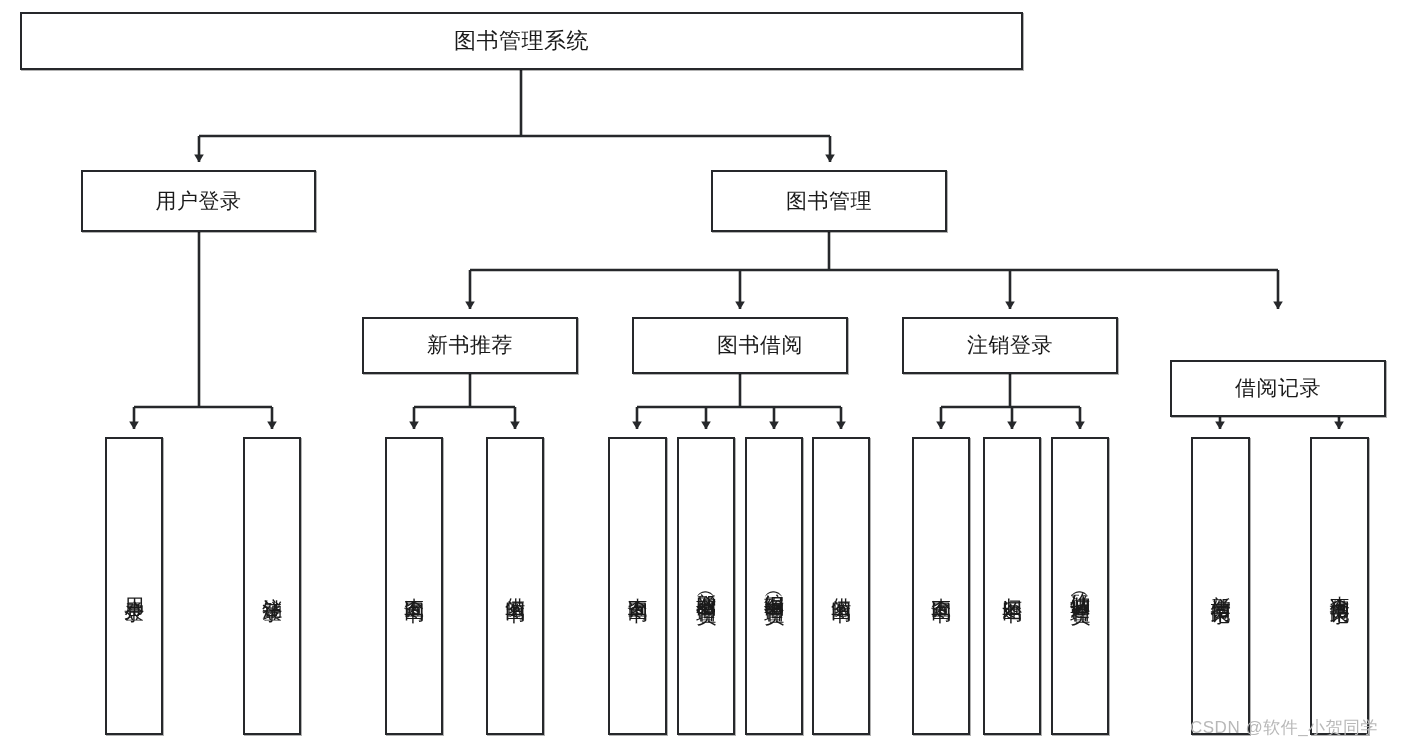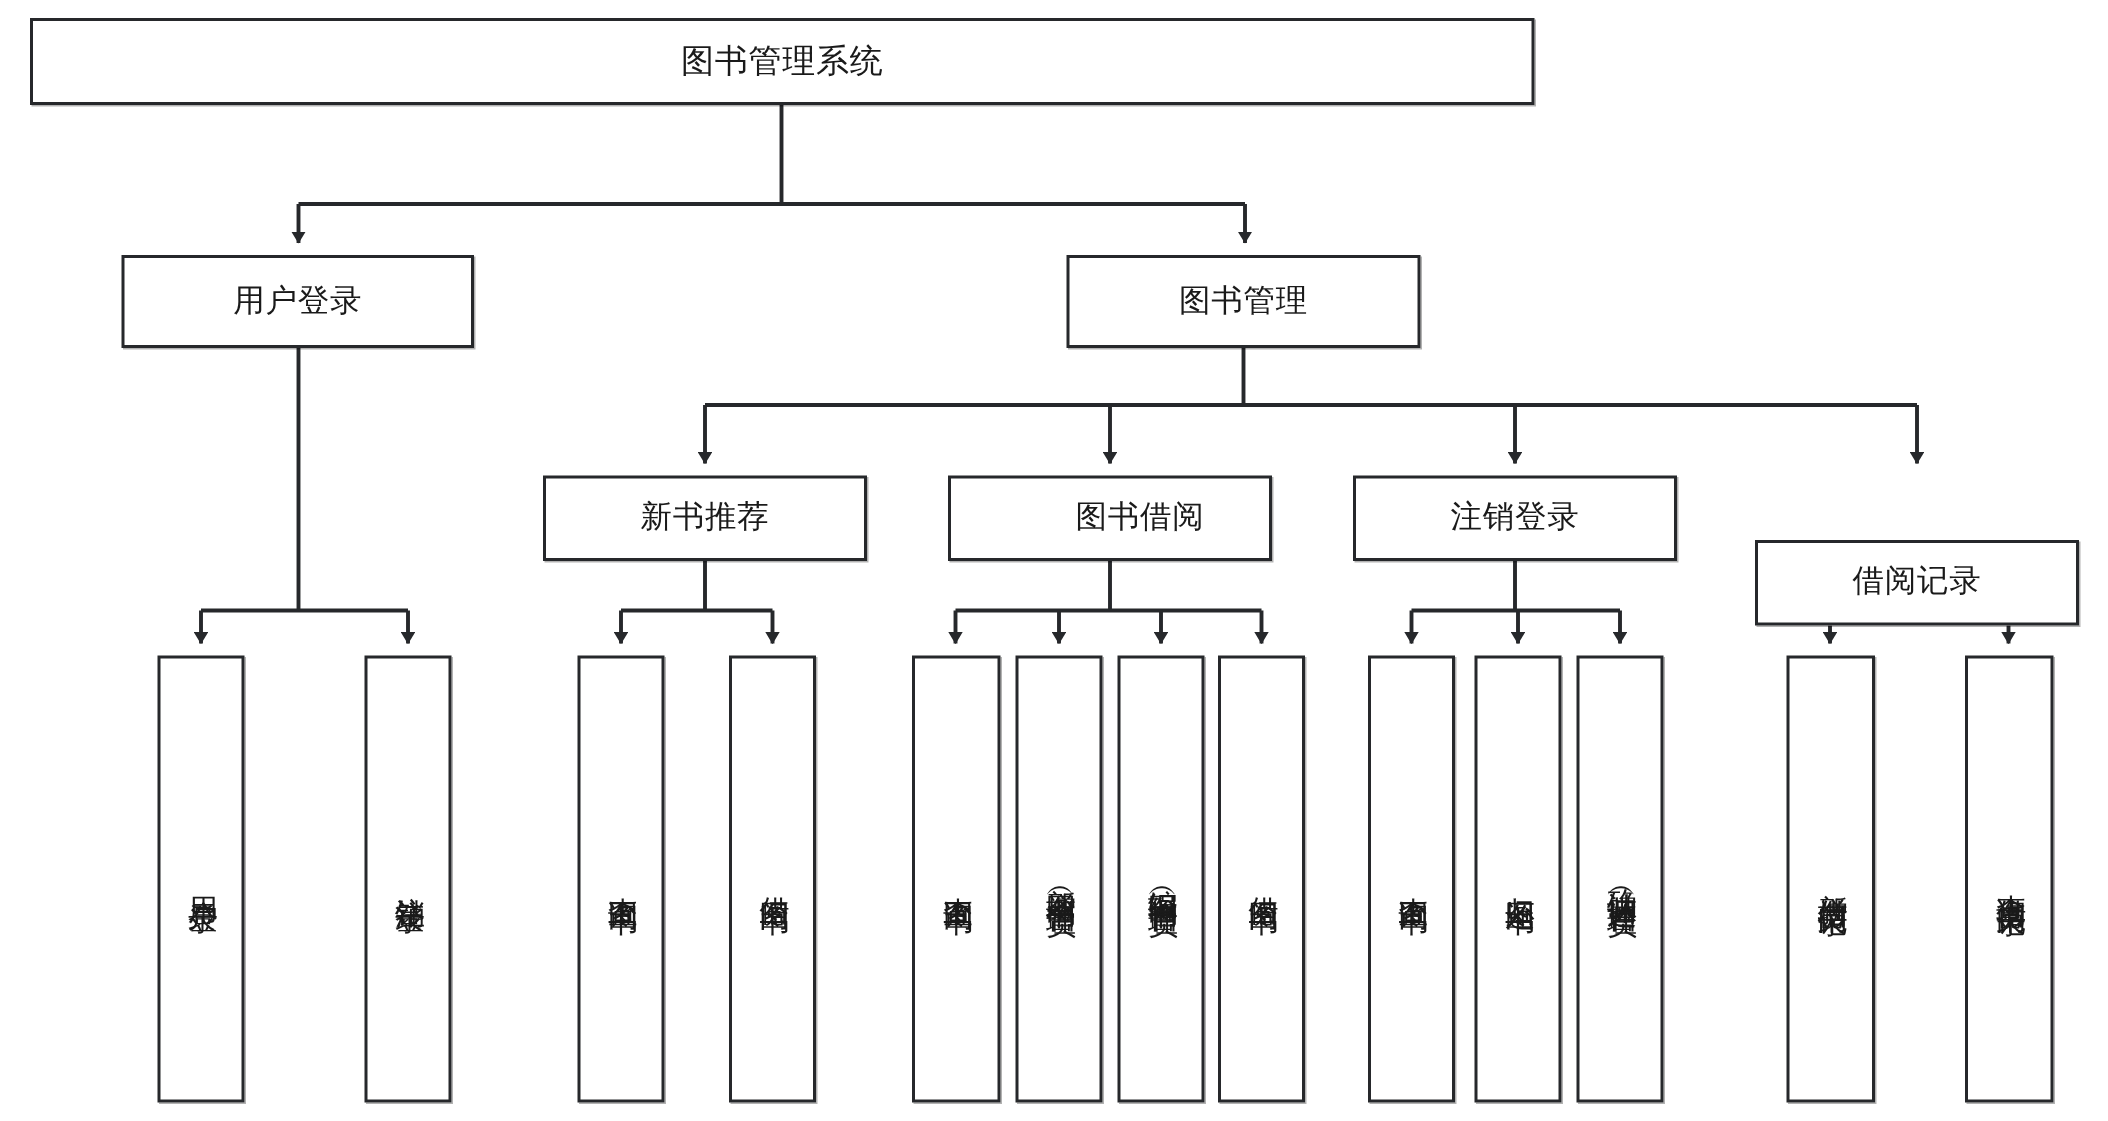--- a/index.html
+++ b/index.html
@@ -173,14 +173,15 @@
   <div class="node vertical" style="left:1051px; top:437px; width:58px; height:298px;">
     <span class="label">确认归还（管理员）</span>
   </div>
   <div class="node vertical" style="left:1191px; top:437px; width:59px; height:298px;">
     <span class="label">新增借阅记录</span>
   </div>
   <div class="node vertical" style="left:1310px; top:437px; width:59px; height:298px;">
     <span class="label">查询借阅记录</span>
   </div>
 
+  <div class="watermark" style="left:1190px; top:716px;">CSDN @软件_小贺同学</div>
 
 </div>
 
 </body></html>

